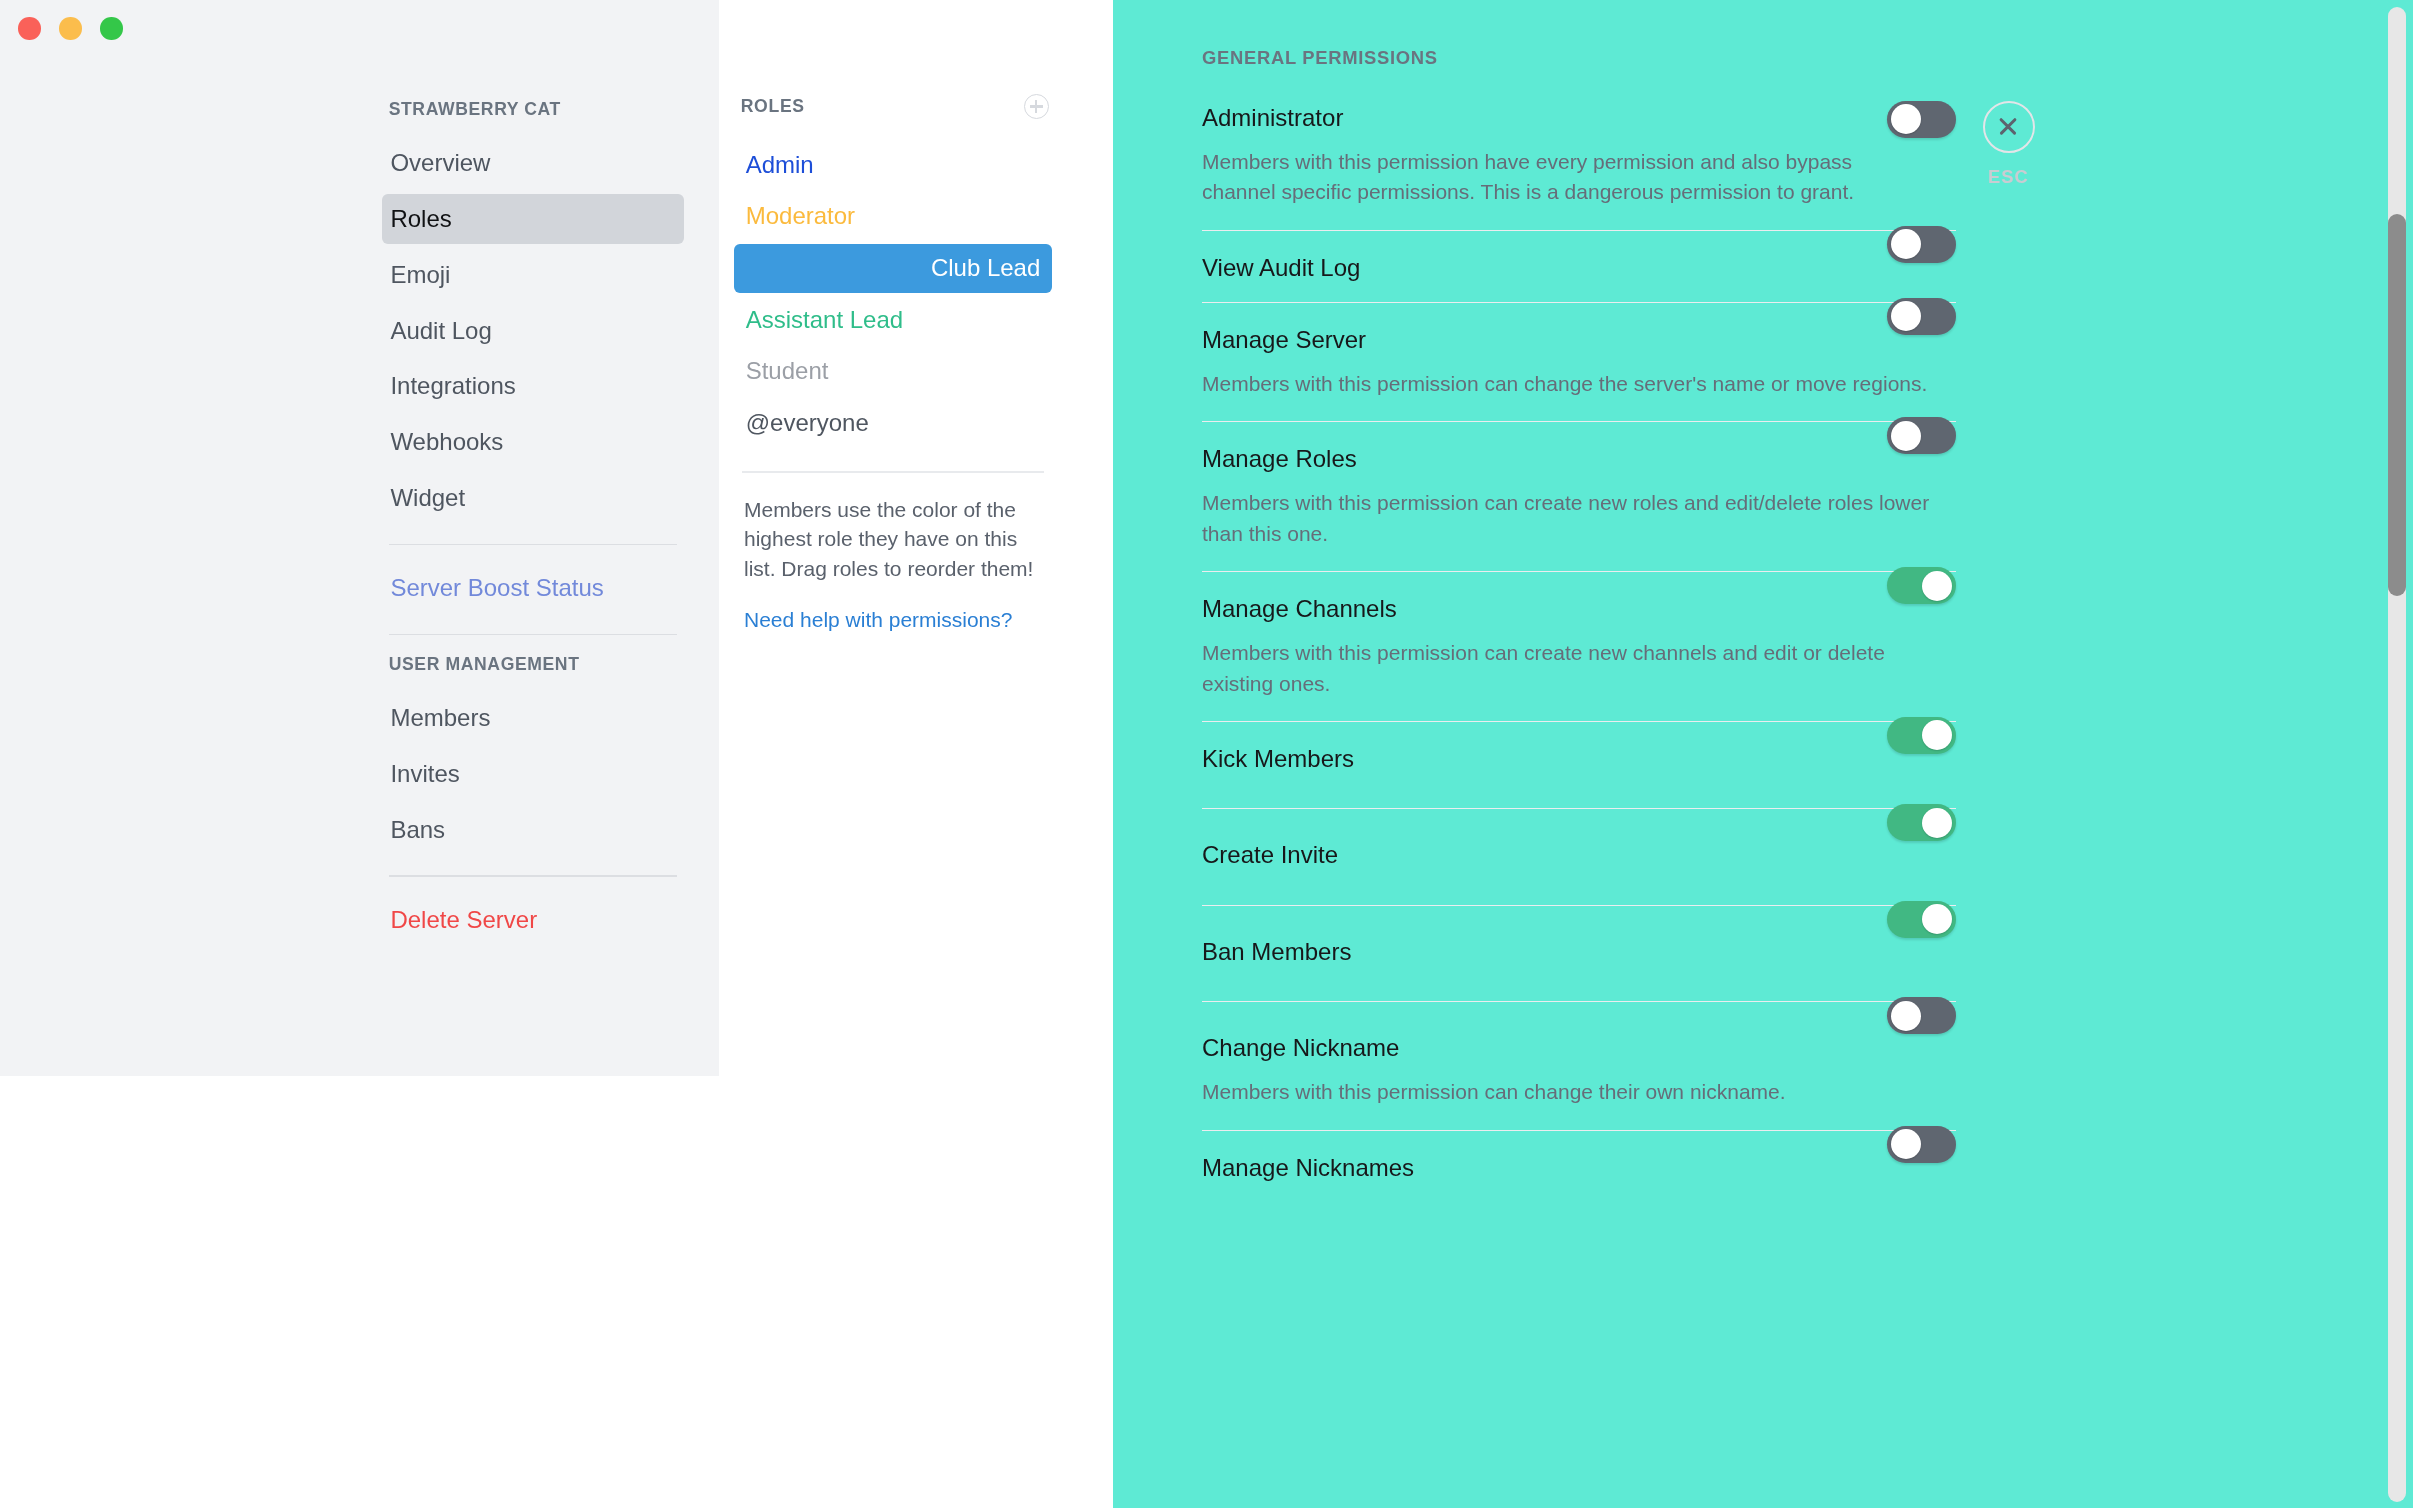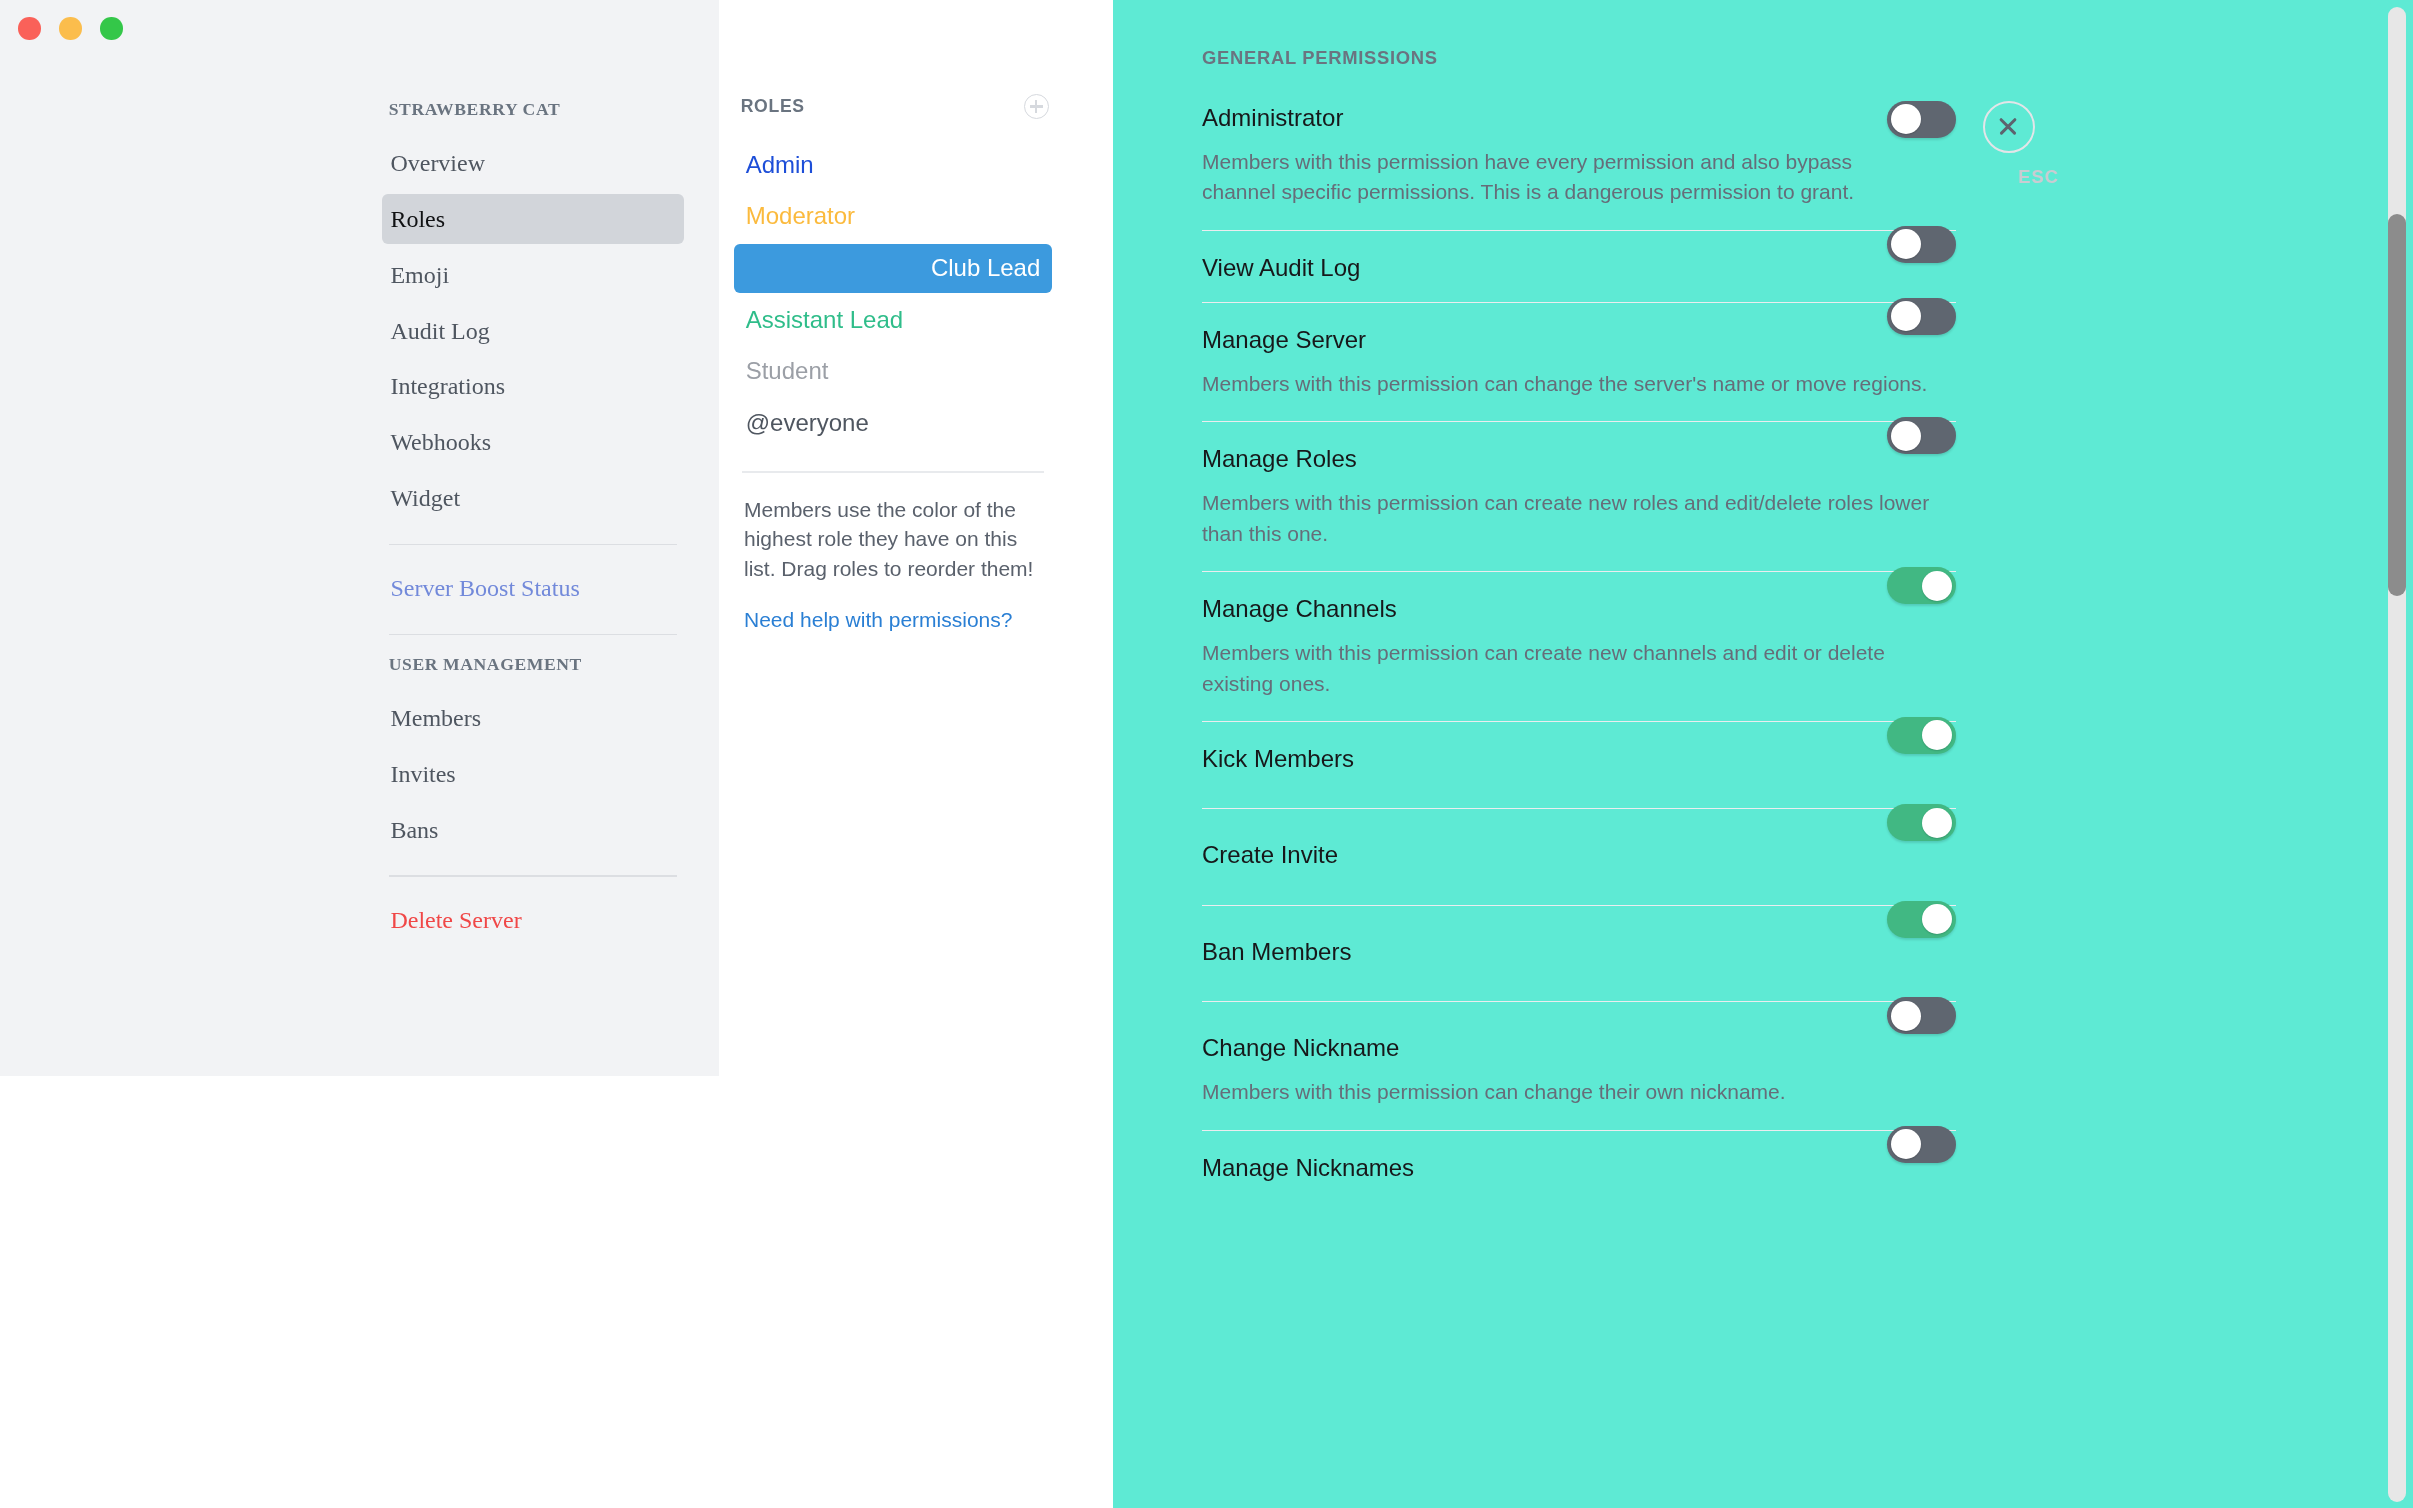--- a/index.html
+++ b/index.html
@@ -7,21 +7,21 @@
     width: 2413px; height: 1508px;
     font-family: "Liberation Sans", sans-serif;
     background: #ffffff;
     overflow: hidden;
   }
   #app { position: relative; width: 2413px; height: 1508px; display: flex; }
 
   
   .sidebar {
     width: 719px; height: 1076px; background: #f2f3f5;
-    position: relative; flex: 0 0 719px; font-family: Liberation Serif, serif;
+    position: relative; flex: 0 0 719px;
   }
   .traffic-lights {
     position: absolute; top: 17px; left: 18.4px;
     display: flex; gap: 18.4px; align-items: center;
   }
   .tl { width: 22.6px; height: 22.6px; border-radius: 50%; }
   .tl.red { background: #fa6159; }
   .tl.yellow { background: #fbbd4c; }
   .tl.green { background: #34c749; }
 
@@ -122,21 +122,21 @@
     position: absolute; top: 3.4px; left: 4.2px;
     width: 30px; height: 30px; border-radius: 50%;
     background: #ffffff; box-shadow: 0 0.8px 1.7px rgba(0,0,0,0.18);
   }
   .toggle.on { background: #41b883; }
   .toggle.on .knob { left: auto; right: 4.2px; }
 
   
   .esc-block {
     position: absolute; top: 101px; left: 1958px;
-    width: 101px; text-align: right;
+    width: 101px; text-align: center;
   }
   .esc-circle {
     width: 52px; height: 52px; border-radius: 50%;
     border: 2.5px solid #e3e5e8; margin: 0 auto 13.4px auto;
     position: relative; cursor: pointer;
   }
   .esc-circle::before, .esc-circle::after {
     content: ""; position: absolute; left: 12.6px; top: 22px;
     width: 22px; height: 2.5px; background: #5d636e; border-radius: 1.7px;
   }

